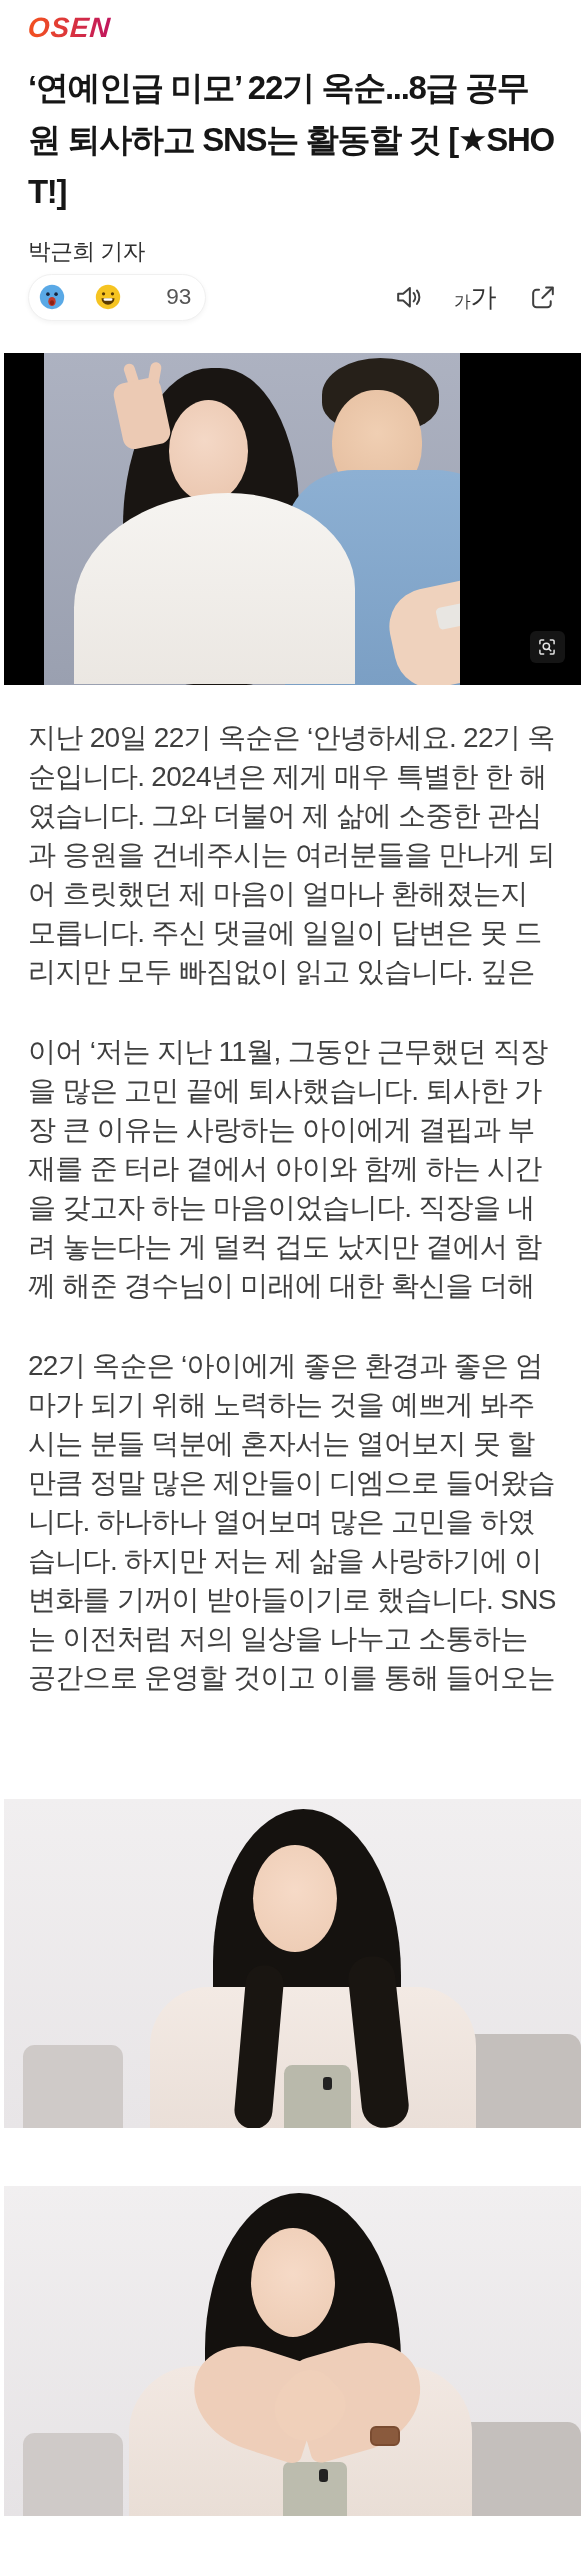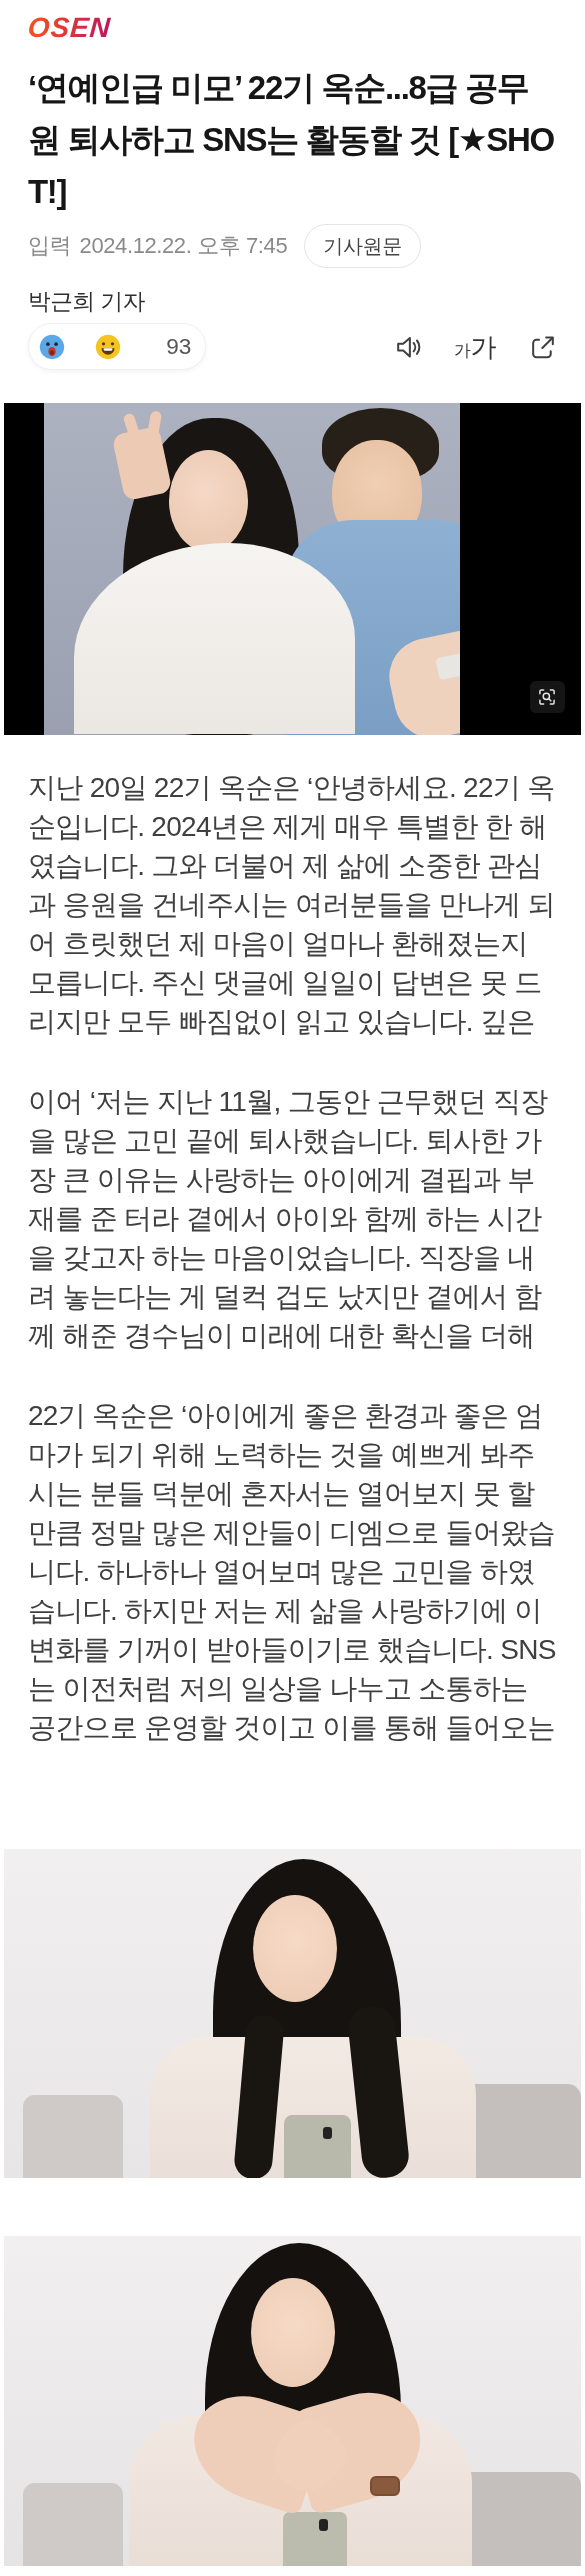--- a/index.html
+++ b/index.html
@@ -108,24 +108,20 @@
 <body>
 
 <div class="page">
 
   <div class="logo-wrap">
     <span class="logo">OSEN</span>
   </div>
 
   <h1 class="title">‘연예인급 미모’ 22기 옥순...8급 공무원 퇴사하고 SNS는 활동할 것 [★SHOT!]</h1>
 
-  <div class="meta-row">
-    <span class="meta-text"><span class="lbl">입력</span><span>2024.12.22. 오후 7:45</span></span>
-    <button class="src-pill">기사원문</button>
-  </div>
 
   <div class="reporter">박근희 기자</div>
 
   <div class="action-bar">
     <div class="reaction-pill">
       <svg class="emoji" viewBox="0 0 32 32">
         <circle cx="16" cy="16" r="15" fill="#5aa9e6"></circle>
         <circle cx="11" cy="12.5" r="2.2" fill="#17263f"></circle>
         <circle cx="21" cy="12.5" r="2.2" fill="#17263f"></circle>
         <ellipse cx="16" cy="21.5" rx="4.6" ry="5.6" fill="#c0392b"></ellipse>

